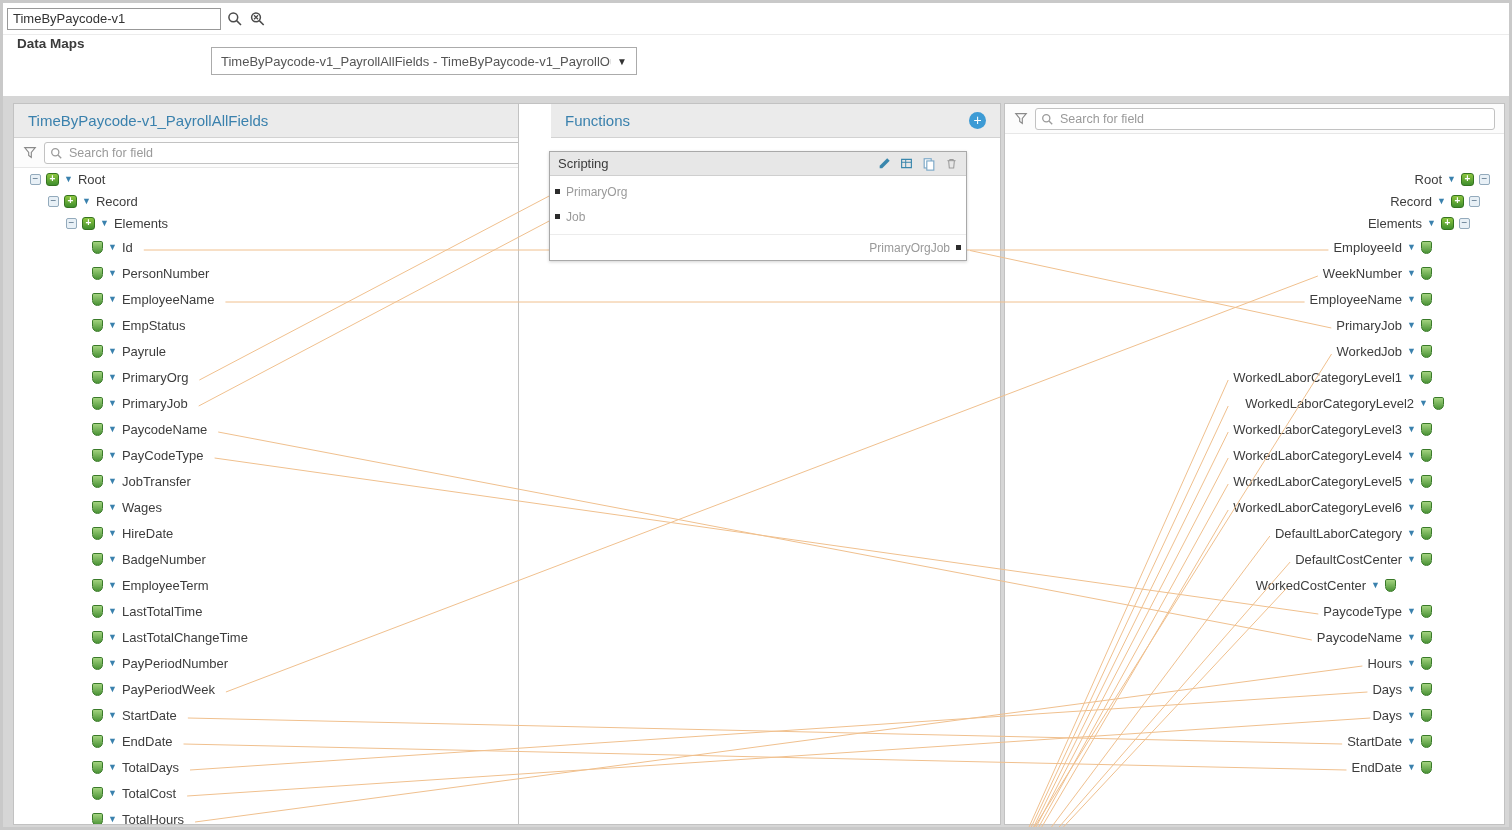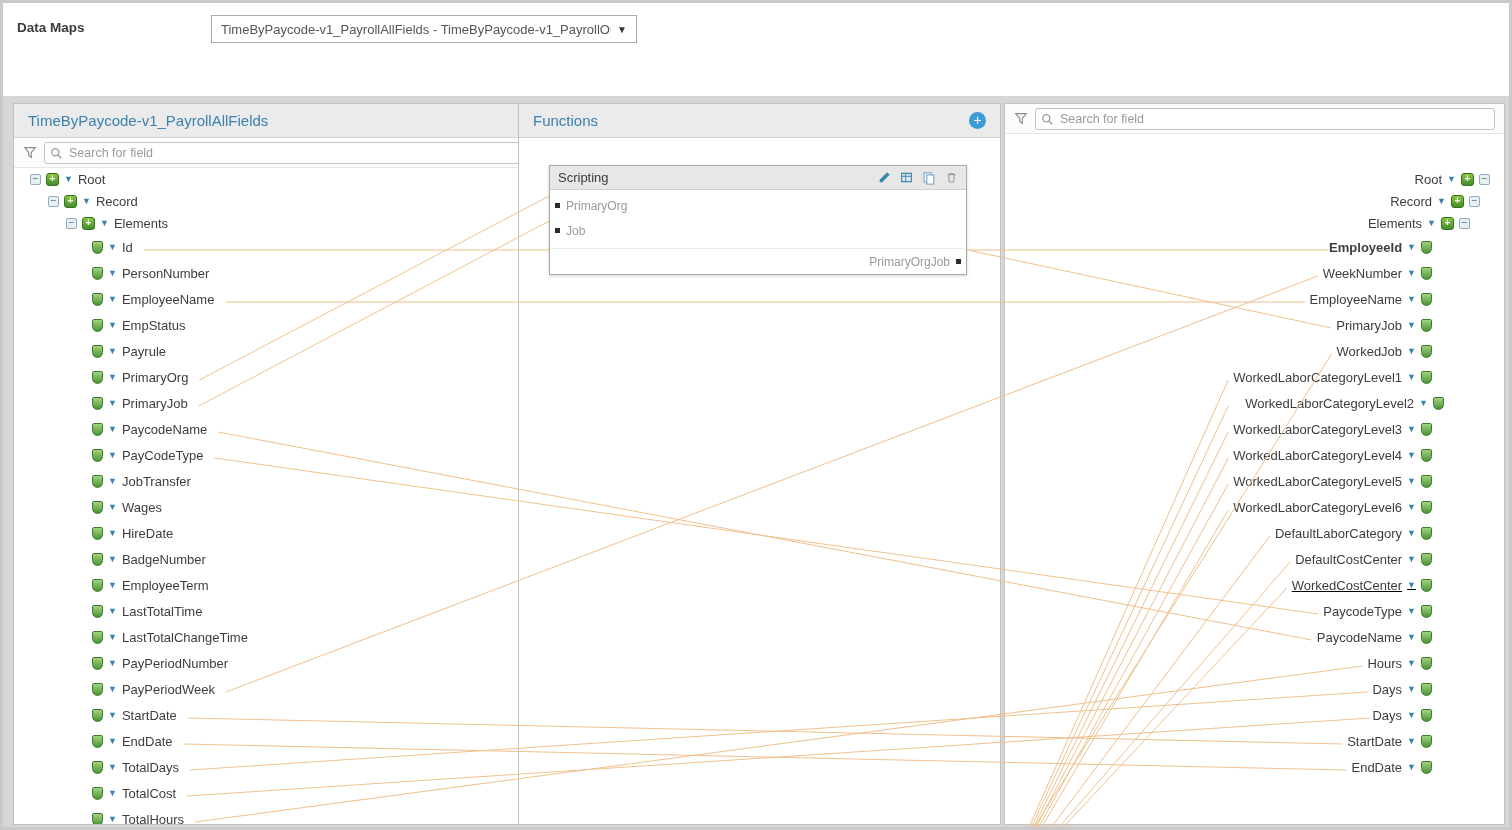--- a/index.html
+++ b/index.html
@@ -5,29 +5,29 @@
   html,body{margin:0;padding:0;}
   body{width:1512px;height:830px;font-family:"Liberation Sans",sans-serif;background:#d6d6d6;}
   .app{position:relative;width:1512px;height:830px;box-sizing:border-box;border:3px solid #c9c9c9;background:#d6d6d6;overflow:hidden;}
 
   
   .topsec{position:absolute;left:0;top:0;right:0;height:93px;background:#fff;}
   .topbar{height:31px;border-bottom:1px solid #ececec;display:flex;align-items:center;padding-left:4px;}
   .gsearch{width:202px;height:20px;border:1px solid #989898;font:13px "Liberation Sans",sans-serif;color:#333;padding:0 5px;outline:none;}
   .tbicon{margin-left:6px;display:inline-flex;align-items:center;}
   .maprow{position:relative;height:60px;}
-  .maplabel{position:absolute;left:14px;top:17px;font-size:13.5px;font-weight:bold;color:#3b3b3b;}
+  .maplabel{position:absolute;left:14px;top:1px;font-size:13.5px;font-weight:bold;color:#3b3b3b;}
   .mapselect{position:absolute;left:208px;top:12px;width:426px;height:28px;box-sizing:border-box;border:1px solid #ababab;background:#fff;display:flex;align-items:center;padding:0 9px;font-size:13px;color:#555;cursor:pointer;}
   .mapselect .seltext{flex:1;overflow:hidden;white-space:nowrap;}
   .mapselect .selcaret{font-size:10px;color:#333;margin-left:6px;}
 
   
   .panel{position:absolute;top:100px;height:722px;background:#fff;border:1px solid #c2c2c2;box-sizing:border-box;}
   .panel.left{left:10px;width:580px;}
-  .panel.mid{left:515px;width:483px;}
+  .panel.mid{left:515px;width:483px;padding-left:32px;}
   .panel.right{left:1001px;width:501px;}
   .phead{height:34px;background:#ebebeb;border-bottom:1px solid #d2d2d2;display:flex;align-items:center;padding:0 14px;box-sizing:border-box;}
   .ptitle{color:#3a81ad;font-size:15px;white-space:nowrap;}
   .plus{margin-left:auto;width:17px;height:17px;border-radius:50%;background:#3d9bd5;color:#fff;font-size:14px;line-height:16px;text-align:center;cursor:pointer;}
   .srow{height:30px;display:flex;align-items:center;padding:0 9px;background:#fcfcfc;border-bottom:1px solid #e7e7e7;box-sizing:border-box;column-gap:7px;}
   .sbox{flex:1;position:relative;}
   .sbox input{width:100%;height:22px;box-sizing:border-box;border:1px solid #c2c2c2;border-radius:3px;padding:0 6px 0 24px;font:12.5px "Liberation Sans",sans-serif;color:#444;outline:none;}
   .sbox input::placeholder{color:#9a9a9a;}
   .smag{position:absolute;left:6px;top:4px;}
 
@@ -43,39 +43,55 @@
   .shield{width:11px;height:13px;background:linear-gradient(#a3d37f,#4a9336);border:1px solid #3a7a29;box-sizing:border-box;border-radius:2px 2px 6px 6px;}
 
   
   .sbar{position:absolute;top:65px;right:1px;bottom:1px;width:13px;background:#f4f4f4;border-left:1px solid #e2e2e2;box-sizing:border-box;}
   .sb-up,.sb-down{position:absolute;left:0;width:100%;height:13px;color:#6f6f6f;font-size:7px;text-align:center;line-height:13px;cursor:pointer;}
   .sb-up{top:0;}
   .sb-down{bottom:0;}
   .sb-thumb{position:absolute;left:1px;top:14px;width:10px;height:320px;background:#cbcbcb;border-radius:2px;cursor:pointer;}
 
   
-  .fnbox{position:absolute;left:30px;top:47px;width:418px;height:110px;box-sizing:border-box;border:1px solid #a9a9a9;background:#fff;z-index:10;box-shadow:0 1px 3px rgba(0,0,0,.18);margin-top:14px;}
+  .fnbox{position:absolute;left:30px;top:47px;width:418px;height:110px;box-sizing:border-box;border:1px solid #a9a9a9;background:#fff;z-index:10;box-shadow:0 1px 3px rgba(0,0,0,.18);}
   .fnhead{height:24px;background:#e7e7e7;border-bottom:1px solid #cfcfcf;display:flex;align-items:center;padding:0 8px;box-sizing:border-box;}
   .fntitle{font-size:13px;color:#3b3b3b;}
   .fnicons{margin-left:auto;display:flex;column-gap:9px;align-items:center;}
   .fnicons span{display:inline-flex;cursor:pointer;}
   .fnrows{padding-top:3px;}
   .fnrow{height:25px;display:flex;align-items:center;padding-left:5px;column-gap:6px;}
   .fnlbl{font-size:12px;color:#9a9a9a;white-space:nowrap;}
   .port{width:5px;height:5px;background:#2c2c2c;}
   .fnout{position:absolute;left:0;right:0;bottom:0;height:25px;border-top:1px solid #ececec;display:flex;align-items:center;justify-content:flex-end;padding-right:5px;column-gap:6px;}
 
   #wires{position:absolute;left:0;top:0;width:1512px;height:830px;z-index:6;pointer-events:none;}
 </style>
 </head>
 <body>
 
 <div class="app">
 
   <div class="topsec">
+    <div class="topbar">
+      <input class="gsearch" type="text" value="TimeByPaycode-v1" style="">
+      <span class="tbicon">
+        <svg width="16" height="16" viewBox="0 0 16 16">
+            <circle cx="6.3" cy="6.3" r="4.4" fill="none" stroke="#4a4a4a" stroke-width="1.5"></circle>
+            <path d="M9.6 9.6l4.4 4.4" stroke="#4a4a4a" stroke-width="1.5"></path>
+          </svg>
+      </span>
+      <span class="tbicon">
+        <svg width="17" height="16" viewBox="0 0 17 16">
+            <circle cx="7" cy="6.3" r="4.4" fill="none" stroke="#4a4a4a" stroke-width="1.5"></circle>
+            <path d="M10.3 9.6l4.4 4.4" stroke="#4a4a4a" stroke-width="1.5"></path>
+            <path d="M5 4.3l4 4M9 4.3l-4 4" stroke="#4a4a4a" stroke-width="1.3"></path>
+          </svg>
+      </span>
+    </div>
     <div class="maprow">
       <span class="maplabel">Data Maps</span>
       <div class="mapselect">
         <span class="seltext">TimeByPaycode-v1_PayrollAllFields - TimeByPaycode-v1_PayrollOu</span>
         <span class="selcaret">▼</span>
       </div>
     </div>
   </div>
 
   <div class="panel left">
@@ -321,21 +337,21 @@
           <span class="caret">▼</span>
           <span class="gicon">+</span>
           <span class="minus">−</span>
         </div>
         <div class="trow g r" style="padding-right: 34px;">
           <span class="lbl">Elements</span>
           <span class="caret">▼</span>
           <span class="gicon">+</span>
           <span class="minus">−</span>
         </div>
-        <div class="trow f r" style="padding-right: 72px; font-weight: bold;">
+        <div class="trow f r" style="padding-right: 72px;">
           <span class="lbl">EmployeeId</span>
           <span class="caret">▼</span>
           <span class="shield"></span>
         </div>
         <div class="trow f r" style="padding-right: 72px;">
           <span class="lbl">WeekNumber</span>
           <span class="caret">▼</span>
           <span class="shield"></span>
         </div>
         <div class="trow f r" style="padding-right: 72px;">
@@ -386,21 +402,21 @@
         <div class="trow f r" style="padding-right: 72px;">
           <span class="lbl">DefaultLaborCategory</span>
           <span class="caret">▼</span>
           <span class="shield"></span>
         </div>
         <div class="trow f r" style="padding-right: 72px;">
           <span class="lbl">DefaultCostCenter</span>
           <span class="caret">▼</span>
           <span class="shield"></span>
         </div>
-        <div class="trow f r" style="padding-right: 72px; text-decoration: underline;">
+        <div class="trow f r" style="padding-right: 108px;">
           <span class="lbl">WorkedCostCenter</span>
           <span class="caret">▼</span>
           <span class="shield"></span>
         </div>
         <div class="trow f r" style="padding-right: 72px;">
           <span class="lbl">PaycodeType</span>
           <span class="caret">▼</span>
           <span class="shield"></span>
         </div>
         <div class="trow f r" style="padding-right: 72px;">

